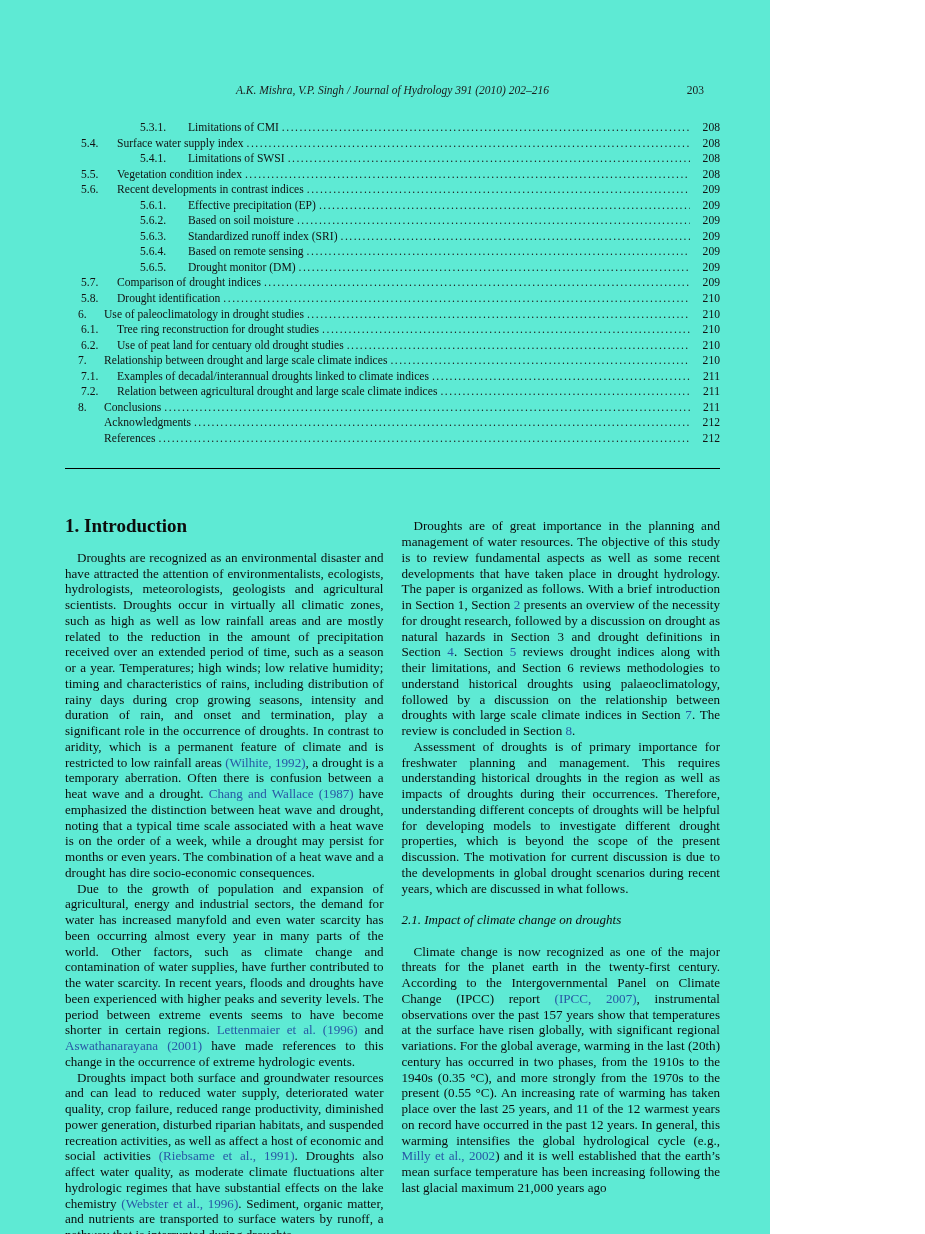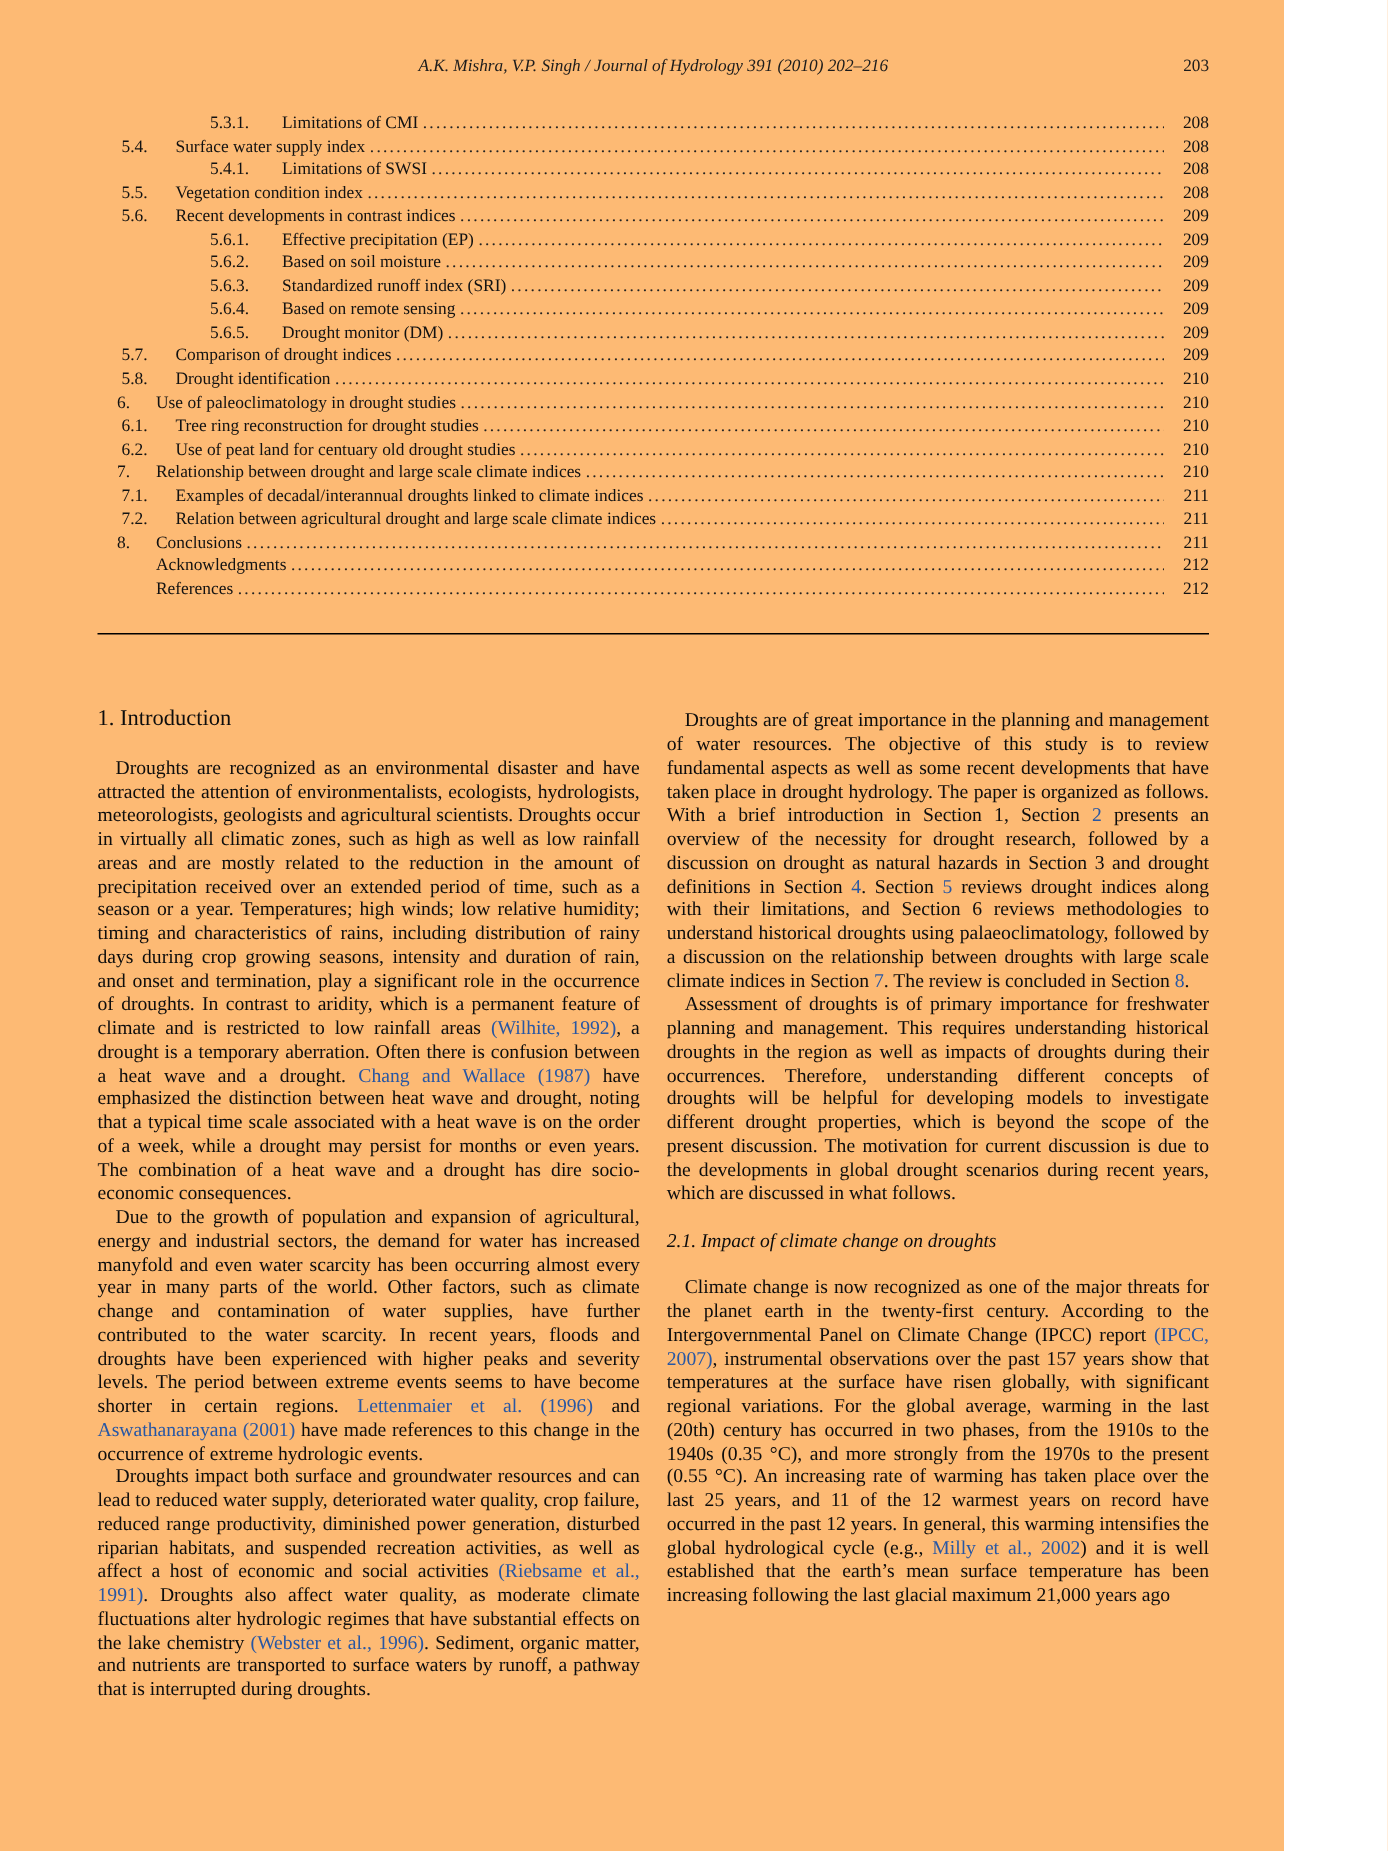--- a/index.html
+++ b/index.html
@@ -1,47 +1,47 @@
 <!DOCTYPE html>
 <html style="--link: #2857a4;"><head>
 <meta charset="utf-8">
 <style>
   * { margin: 0; padding: 0; box-sizing: border-box; }
   :root { --link: #2857a4; --ink: #111; }
   html, body { background: #ffffff; }
   .page {
-    width: 856px; height: 1234px; overflow: hidden;
-    background: #fdba74; color: var(--ink); position: relative;
+    width: 770px; height: 1234px; overflow: hidden;
+    background: #5eead4; color: var(--ink); position: relative;
     font-family: "Liberation Serif", "DejaVu Serif", serif;
-    padding: 38px 50px 0 65px;
+    padding: 84px 50px 0 65px;
   }
   
   .running-head { position: relative; height: 15px; margin-bottom: 21px; font-size: 11.5px; }
   .head-title { text-align: center; font-style: italic; color: #1c1c1c; }
-  .head-page { position: absolute; right: 0; top: 0; font-style: normal; color: #1c1c1c; }
+  .head-page { position: absolute; right: 16px; top: 0; font-style: normal; color: #1c1c1c; }
   
   .toc { font-size: 11.6px; color: #121212; }
   .toc-row { display: flex; align-items: center; line-height: 15.55px; white-space: nowrap; }
   .toc-num { flex: none; }
   .lvl0 .toc-num { margin-left: 13px; width: 26px; }
   .lvl1 .toc-num { margin-left: 16px; width: 36px; }
   .lvl2 .toc-num { margin-left: 75px; width: 48px; }
   .toc-title { flex: none; }
   .toc-leader { flex: 1 1 auto; overflow: hidden; margin: 0 3px; min-width: 10px; }
   .toc-leader::before {
     content: "............................................................................................................................................................................................................................................";
     letter-spacing: 1.5px; color: #222;
   }
   .toc-page { flex: none; width: 27px; text-align: right; font-family: Liberation Serif, serif; }
   .toc-rule { border: none; border-top: 1.2px solid #000; margin-top: 22px; }
   
   .body-columns { display: flex; gap: 18px; margin-top: 49px; }
   .col { width: 396px; font-size: 13.1px; line-height: 15.75px; text-align: justify; color: #0d0d0d; }
   .para { text-indent: 12px; }
-  .sec-heading { font-size: 15px; font-weight: normal; margin: 15.75px 0; }
+  .sec-heading { font-size: 19px; font-weight: bold; margin: 15.75px 0; }
   .subsec-heading { font-size: 13px; font-weight: normal; font-style: italic; margin: 15.75px 0; }
   .col > :first-child { margin-top: 0; }
   .cite-link { color: var(--link); cursor: pointer; }
 </style>
 </head>
 <body>
 
 <div class="page">
   <header class="running-head">
     <div class="head-title">A.K. Mishra, V.P. Singh / Journal of Hydrology 391 (2010) 202–216</div>

